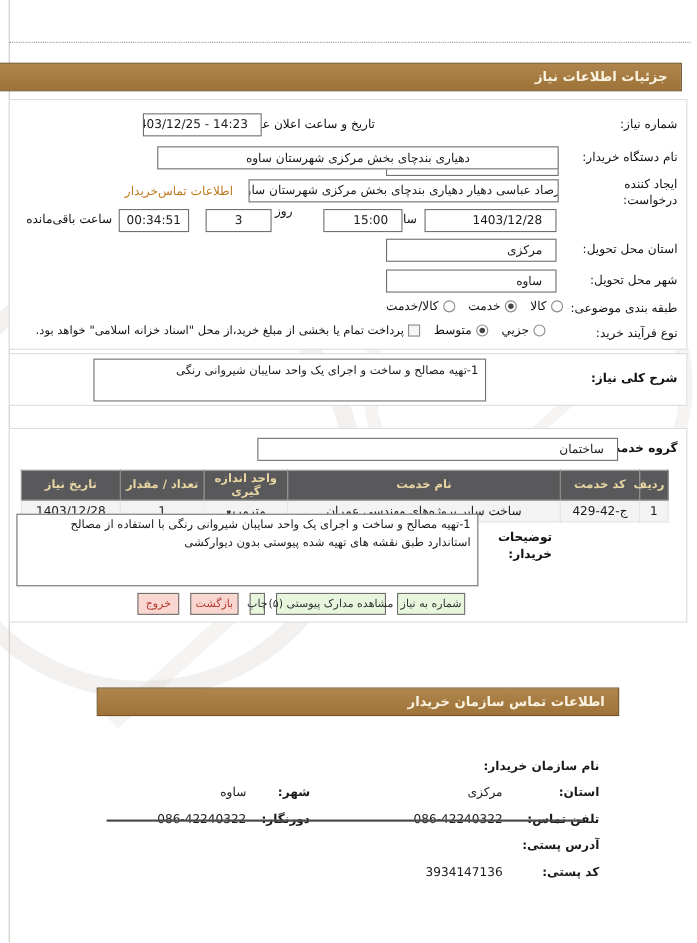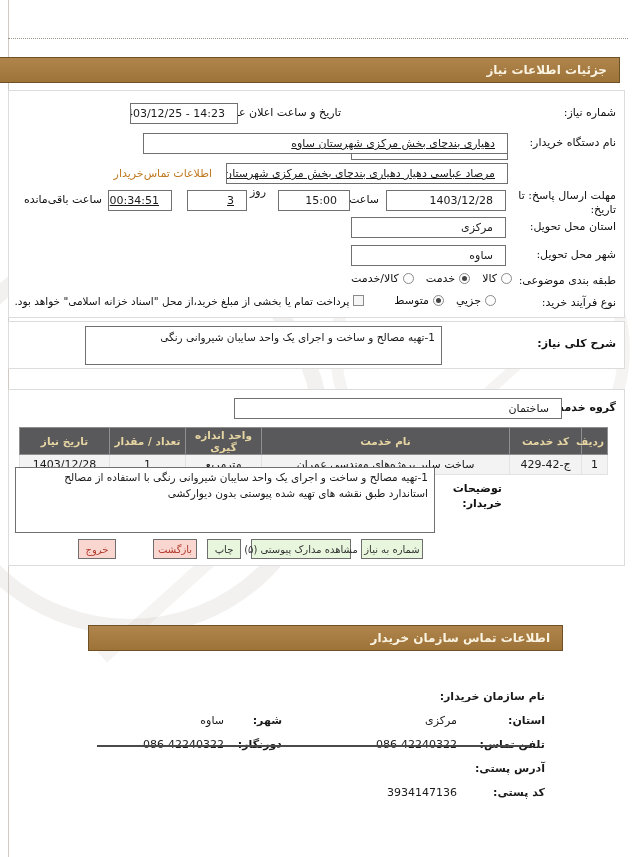--- a/index.html
+++ b/index.html
@@ -52,21 +52,21 @@
     background:#fff;
     border:1px solid #707070;
     height:21px;
     display:flex;
     align-items:center;
     padding:0 12px;
     font-size:11px;
     overflow:hidden;
     white-space:nowrap;
   }
-  .box.center { justify-content:flex-start;text-decoration:underline; }
+  .box.center { justify-content:center; }
   .num { direction:ltr; unicode-bidi:embed; }
 
   .area {
     background:#fff;
     border:1px solid #707070;
     font-size:10.5px;
     line-height:1.5;
     padding:2px 6px;
     overflow:hidden;
   }
@@ -102,21 +102,21 @@
   }
 
   
   .btn {
     display:inline-flex; align-items:center; justify-content:center;
     height:20px; font-size:10px; border:1px solid #6f6f6f;
     white-space:nowrap; cursor:pointer; padding:0 4px;
     font-family:inherit;
   }
   .btn-green { background:#e7f6dc; color:#333; }
-  .btn-pink  { background:#f9d7d0; color:#b43a2e;margin-left:27px; }
+  .btn-pink  { background:#f9d7d0; color:#b43a2e; }
 
   .divider { position:absolute; height:2px; background:#4a4a4a; }
 
   .kv-label { font-weight:bold; white-space:nowrap; }
   .kv-val   { white-space:nowrap; }
 </style>
 </head>
 <body>
 
 <div class="wm wm-circle wm1"></div>
@@ -139,31 +139,31 @@
   <div class="abs lbl" style="top:15px; right:283px;">تاریخ و ساعت اعلان عمومی:</div>
   <div class="box abs" style="top:12px; right:386px; width:108px;">
     <span class="num">1403/12/25 - 14:23</span>
   </div>
 
   <div class="abs lbl" style="top:45px; right:8px;">نام دستگاه خریدار:</div>
   <div class="box abs center" style="top:42px; right:116px; width:365px;">
     <span>دهیاری بندچای بخش مرکزی  شهرستان ساوه</span>
   </div>
 
+  <div class="abs lbl" style="top:70px; right:8px; width:86px; line-height:1.3;">ایجاد کننده درخواست:</div>
   <div class="box abs center" style="top:72px; right:116px; width:282px;">
     <span>مرصاد عباسی  دهیار  دهیاری بندچای بخش مرکزی  شهرستان ساوه</span>
   </div>
   <div class="abs link" style="top:76px; right:412px;">اطلاعات تماس‌خریدار</div>
 
-  <div class="abs lbl" style="top:98px; right:8px; width:102px; line-height:1.3;">مهلت ارسال پاسخ: تا تاریخ:</div>
   <div class="box abs" style="top:99px; right:118px; width:120px;">
     <span class="num">1403/12/28</span>
   </div>
   <div class="abs lbl" style="top:102px; right:245px;">ساعت</div>
-  <div class="box abs" style="top:99px; right:274px; width:72px;">
+  <div class="box abs" style="top:99px; right:258px; width:72px;">
     <span class="num">15:00</span>
   </div>
   <div class="abs lbl" style="top:94px; right:358px;">روز</div>
   <div class="box abs center" style="top:99px; right:377px; width:60px;">
     <span class="num">3</span>
   </div>
   <div class="box abs center" style="top:99px; right:452px; width:64px;">
     <span class="num">00:34:51</span>
   </div>
   <div class="abs lbl" style="top:102px; right:522px; white-space:nowrap;">ساعت باقی‌مانده</div>
@@ -197,21 +197,21 @@
   <div class="abs lbl" style="top:205px; right:8px;">نوع فرآیند خرید:</div>
   <div class="abs" style="top:203px; right:128px; display:flex; gap:12px; align-items:center;">
     <span class="opt">
       <span class="radio"></span>
       <span class="lbl">جزیي</span>
     </span>
     <span class="opt">
       <span class="radio sel"></span>
       <span class="lbl">متوسط</span>
     </span>
-    <span class="opt" style="margin-right:18px;">
+    <span class="opt" style="">
       <span class="chk"></span>
       <span class="lbl" style="font-size:10.5px;">پرداخت تمام یا بخشی از مبلغ خرید،از محل "اسناد خزانه اسلامی" خواهد بود.</span>
     </span>
   </div>
 </div>
 
 <div class="panel z" style="top:321px; height:48px;">
   <div class="abs lbl b" style="top:15px; right:8px; white-space:nowrap;">شرح کلی نیاز:</div>
   <div class="area abs" style="top:4px; right:182px; width:357px; height:39px; line-height:1.6;">
     <div>1-تهیه مصالح و ساخت و اجرای یک واحد سایبان شیروانی رنگی</div>
@@ -259,21 +259,21 @@
   </table>
 
   <div class="abs lbl b" style="top:92px; right:122px; width:64px; line-height:1.35; text-align:right;">توضیحات خریدار:</div>
   <div class="area abs" style="top:77px; right:189px; width:420px; height:66px;">
     <div>1-تهیه مصالح و ساخت و اجرای یک واحد سایبان شیروانی رنگی با استفاده از مصالح استاندارد طبق نقشه های تهیه شده پیوستی بدون دیوارکشی</div>
   </div>
 
   <div class="abs" style="top:149px; right:201px; display:flex; gap:10px;">
     <button class="btn btn-green" style="width:62px;">شماره به نیاز</button>
     <button class="btn btn-green" style="width:100px;">مشاهده مدارک پیوستی (۵)</button>
-    <button class="btn btn-green" style="width:34px;">چاپ</button>
+    <button class="btn btn-green" style="width:14px;">چاپ</button>
     <button class="btn btn-pink" style="width:44px;">بازگشت</button>
     <button class="btn btn-pink" style="width:38px;">خروج</button>
   </div>
 </div>
 
 <div class="bar abs z" style="top:585px; right:71px; width:475px;">
   <span>اطلاعات تماس سازمان خریدار</span>
 </div>
 
 <div class="abs z" style="top:624px; right:89px;">

